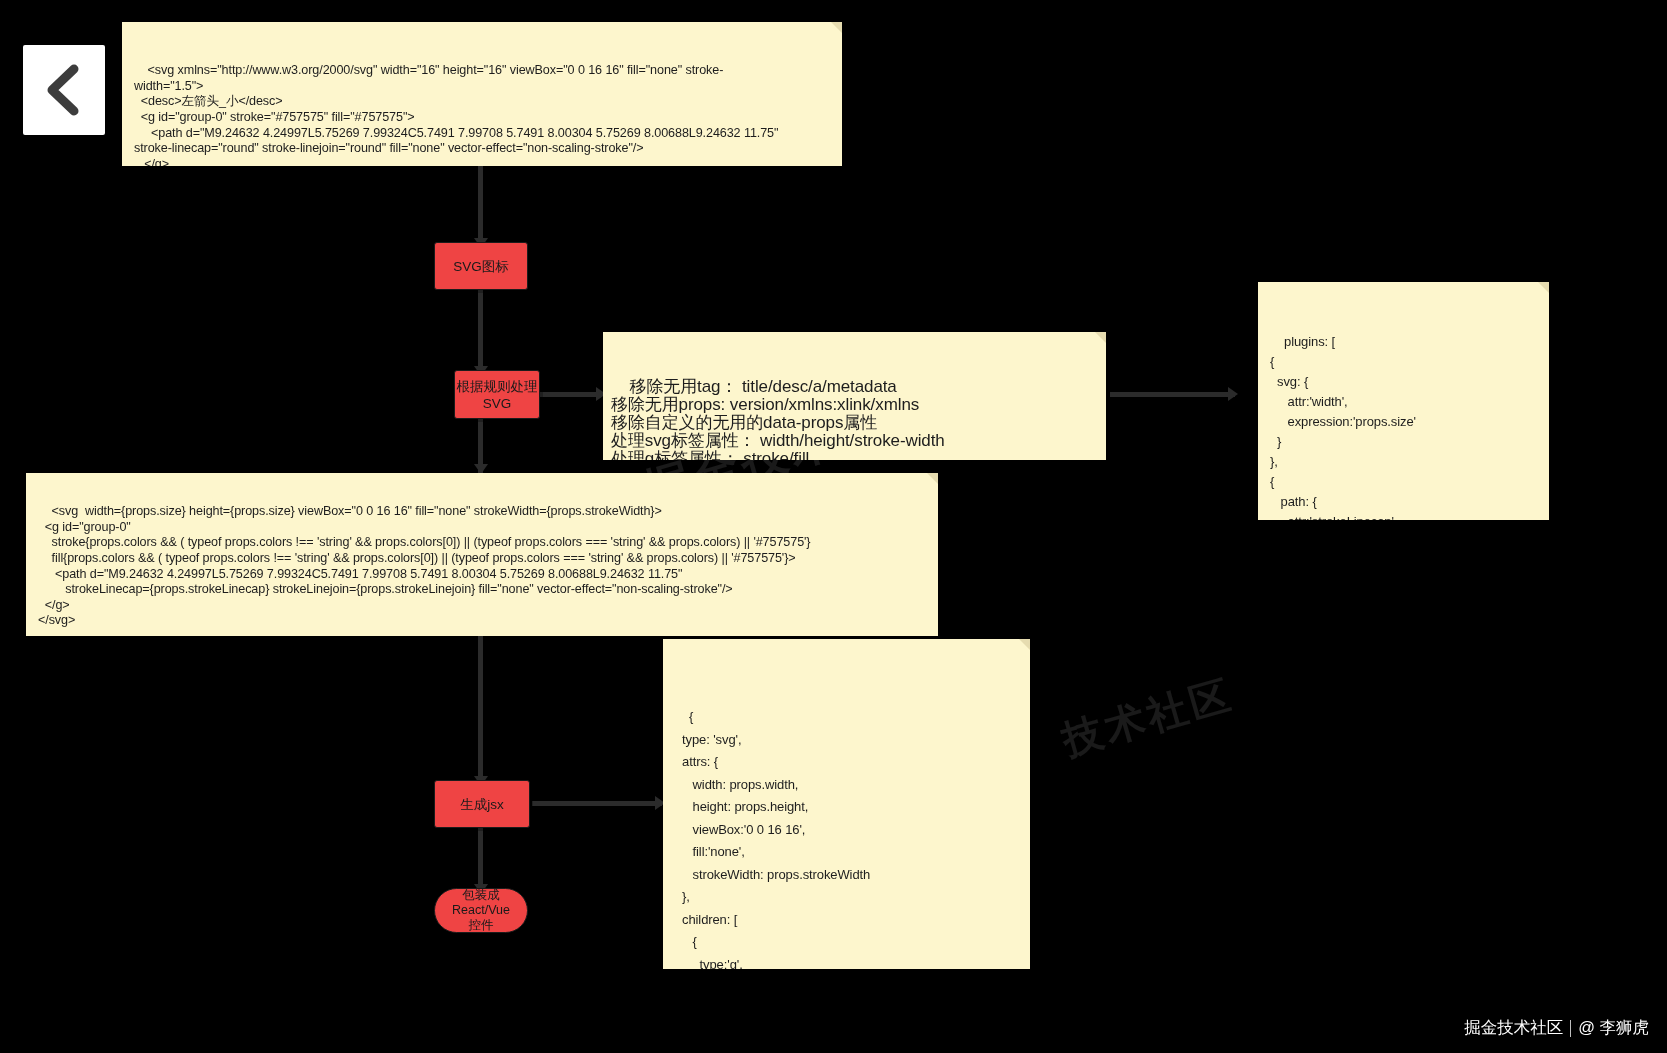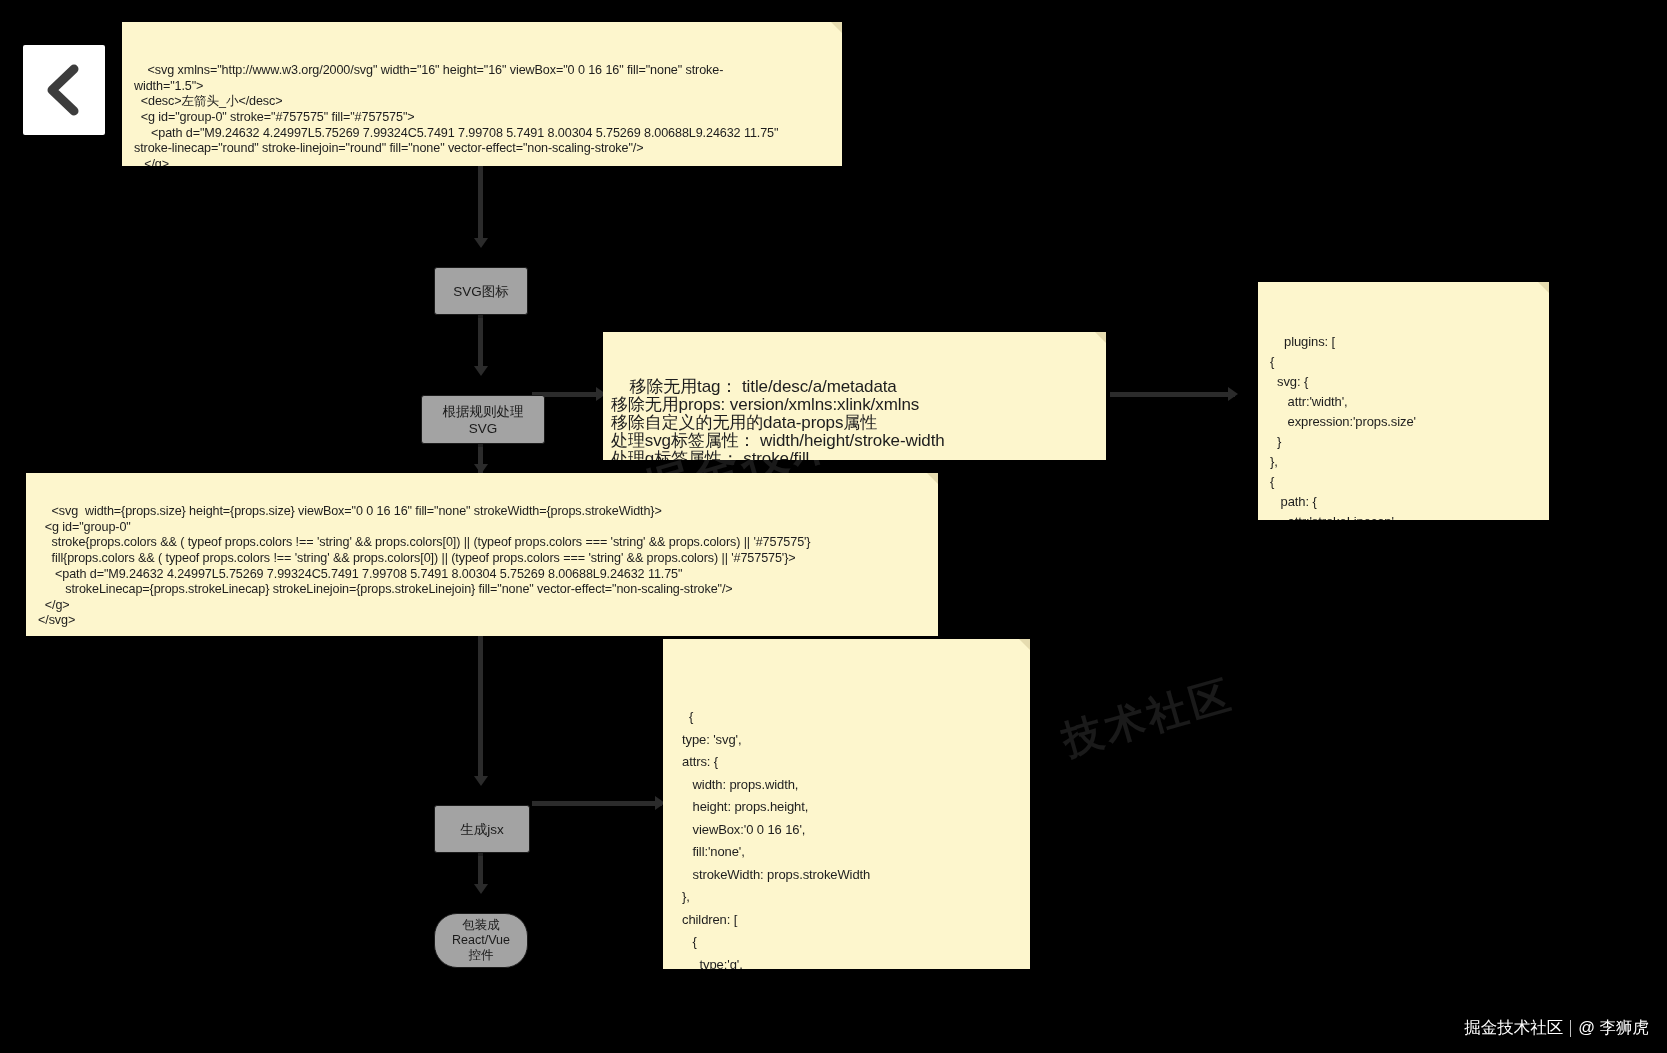--- a/index.html
+++ b/index.html
@@ -47,34 +47,33 @@
   }
   .note-cn {
     font-size: 17px;
     line-height: 18px;
     padding-left: 8px;
   }
 
   
   .node {
     position: absolute;
-    background: #a3a3a3;
+    background: #ef4444;
     border: 1.4px solid #1b1b1b;
     border-radius: 3px;
     box-sizing: border-box;
     display: flex;
     align-items: center;
     justify-content: center;
     text-align: center;
     font-size: 13.5px;
     line-height: 17px;
     color: #1a1a1a;
     white-space: pre-line;
     box-shadow: 3px 3px 0 rgba(0,0,0,0.28);
-    margin-top: 25px;
   }
 
   
   .edge {
     position: absolute;
     background: #2b2b2b;
   }
   .edge-v { width: 5px; }
   .edge-h { height: 5px; }
 
@@ -256,30 +255,30 @@
        children: 省略....
      }
   ]
 }</span>
   </div>
 
   <div class="node" style="left:434px; top:242px; width:94px; height:48px;">
     <span>SVG图标</span>
   </div>
 
-  <div class="node" style="left:421px; top:370px; width:124px; height:49px;align-items:center;">
+  <div class="node" style="left:454px; top:370px; width:86px; height:49px;align-items:center;">
     <span>根据规则处理
 SVG</span>
   </div>
 
   <div class="node" style="left:434px; top:780px; width:96px; height:48px;">
     <span>生成jsx</span>
   </div>
 
-  <div class="node" style="left:434px; top:888px; width:94px; height:55px; font-size:12.5px; line-height:15px;border-radius:23px;">
+  <div class="node" style="left:434px; top:888px; width:94px; height:45px; font-size:12.5px; line-height:15px;border-radius:23px;">
     <span>包装成
 React/Vue
 控件</span>
   </div>
 
   <div id="watermark-footer">
     <span>掘金技术社区</span>
     <span class="wm-sep"></span>
     <span>@ 李狮虎</span>
   </div>

